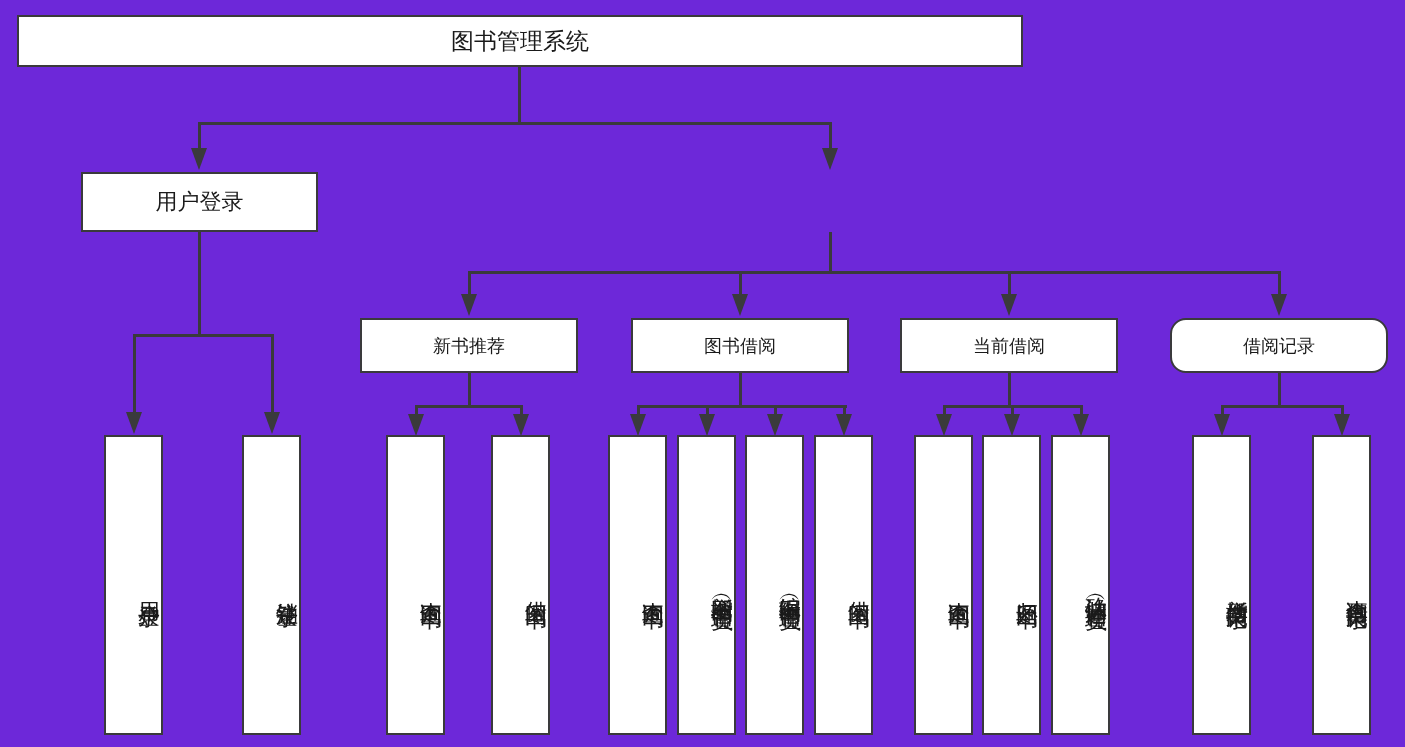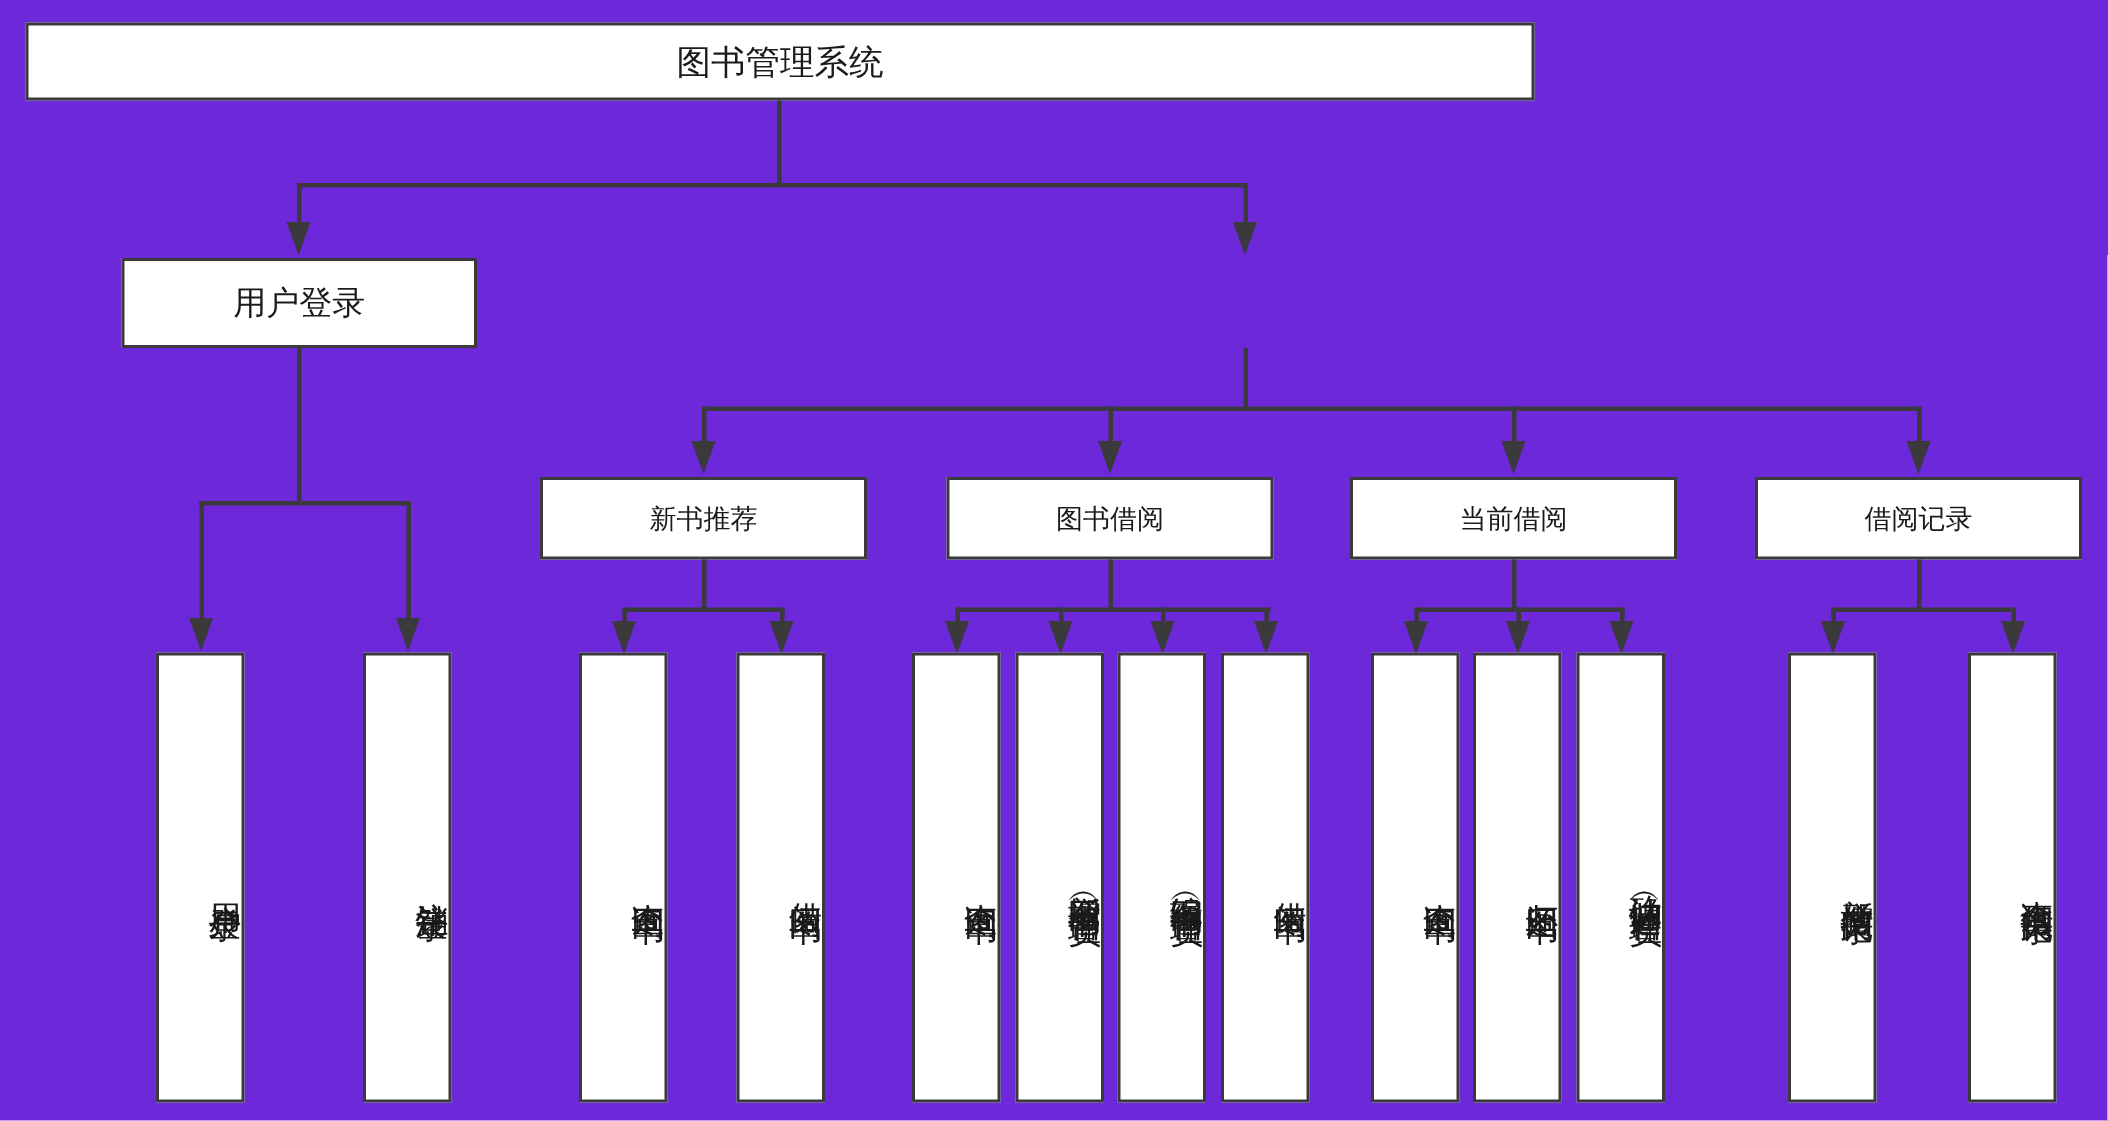--- a/index.html
+++ b/index.html
@@ -115,21 +115,21 @@
 
   <div class="node lvl3" style="left:360px; top:318px; width:218px; height:55px;">
     <span class="label">新书推荐</span>
   </div>
   <div class="node lvl3" style="left:631px; top:318px; width:218px; height:55px;">
     <span class="label">图书借阅</span>
   </div>
   <div class="node lvl3" style="left:900px; top:318px; width:218px; height:55px;justify-content:center;">
     <span class="label">当前借阅</span>
   </div>
-  <div class="node lvl3" style="left:1170px; top:318px; width:218px; height:55px;">
+  <div class="node lvl3" style="left:1170px; top:318px; width:218px; height:55px;border-radius:16px;">
     <span class="label">借阅记录</span>
   </div>
 
   <div class="conn v" style="left:468px; top:373px; height:35px;"></div>
   <div class="conn h" style="left:415px; top:405px; width:108px;"></div>
   <div class="conn v" style="left:415px; top:405px; height:12px;"></div>
   <div class="arrow" style="left:408px; top:414px;"></div>
   <div class="conn v" style="left:520px; top:405px; height:12px;"></div>
   <div class="arrow" style="left:513px; top:414px;"></div>
 

